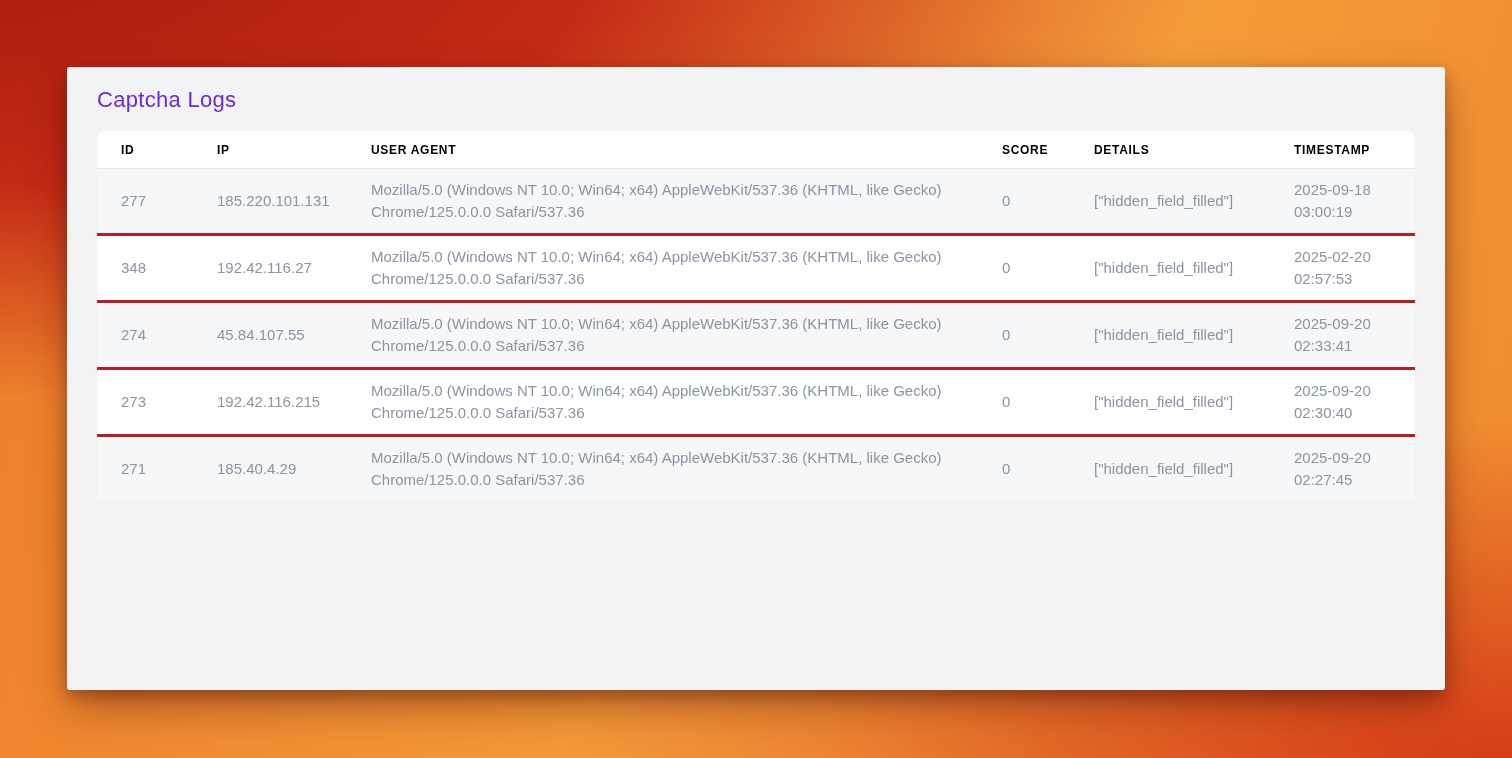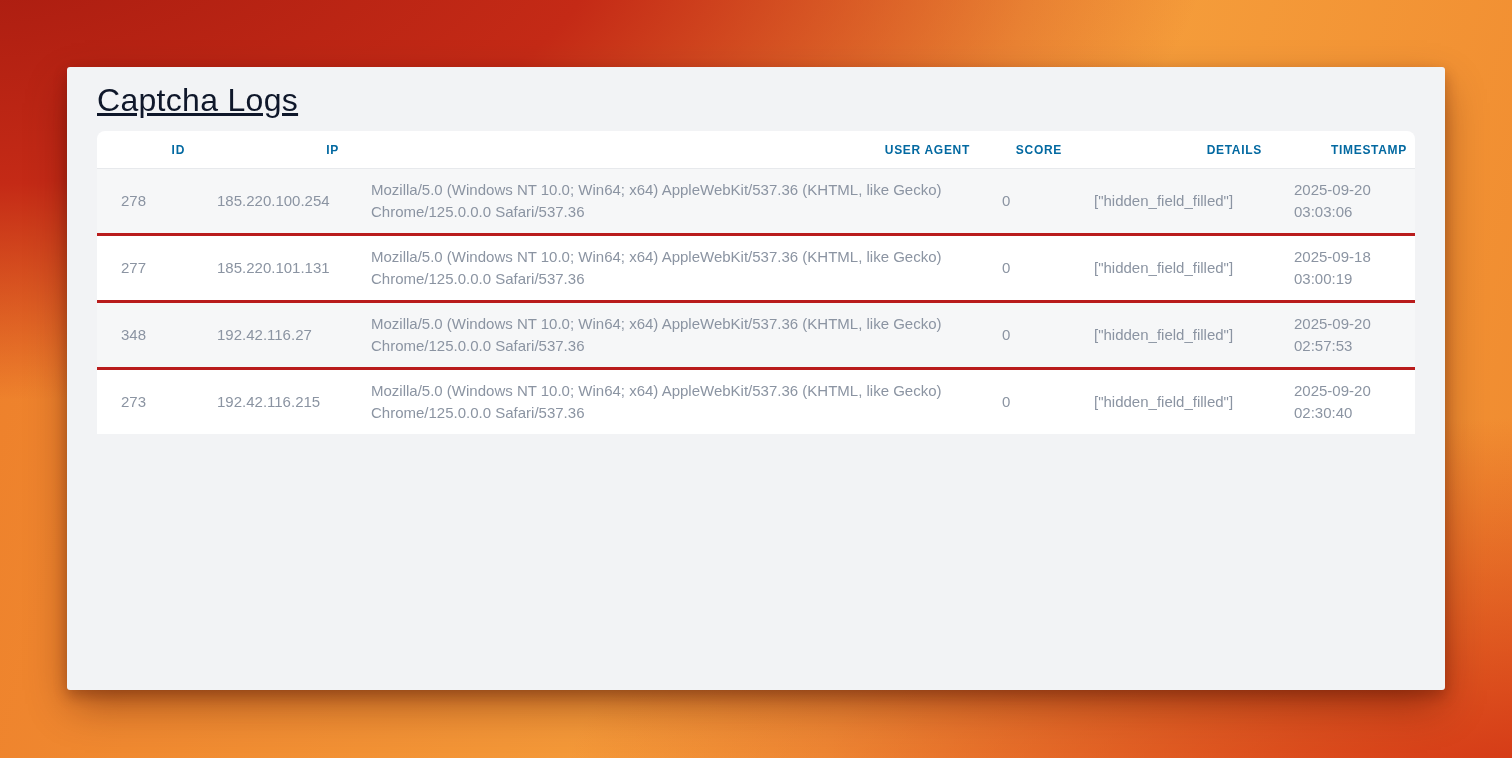--- a/index.html
+++ b/index.html
@@ -14,40 +14,40 @@
       radial-gradient(110% 85% at 103% 106%, #d23114 0%, rgba(210,49,20,0) 60%),
       linear-gradient(105deg, #ed7e2a 0%, #f6a13d 60%, #f08a2f 100%);
   }
   .card {
     position: absolute; left: 67px; top: 67px; width: 1378px; height: 623px;
     background: #f2f3f5; border-radius: 3px; overflow: hidden;
     box-shadow: 0 18px 40px -4px rgba(70,12,0,0.45), 0 6px 14px rgba(70,12,0,0.28);
   }
   .page-title {
     margin: 16px 30px 14px 30px;
-    font-size: 32px; line-height: 34px; font-weight: 500;
-    color: #0f172a; letter-spacing: 0.3px; text-decoration: underline;
+    font-size: 22px; line-height: 34px; font-weight: 500;
+    color: #6d28d9; letter-spacing: 0.3px;
   }
   .table-wrap {
     margin: 0 30px; border-radius: 8px 8px 0 0; overflow: hidden;
     background: #ffffff;
   }
   table {
     width: 100%; border-collapse: collapse; table-layout: fixed;
     background: #ffffff;
   }
   col.c-id { width: 96px; }
   col.c-ip { width: 154px; }
   col.c-ua { width: 631px; }
   col.c-score { width: 92px; }
   col.c-details { width: 200px; }
   col.c-ts { width: auto; }
   thead th {
-    text-align: right; font-size: 12px; font-weight: bold;
-    letter-spacing: 0.7px; color: #0369a1;
+    text-align: left; font-size: 12px; font-weight: bold;
+    letter-spacing: 0.7px; color: #000000;
     padding: 12px 8px 11px 24px;
     border-bottom: 1px solid #e7e9ec;
     white-space: nowrap;
   }
   tbody td {
     font-size: 15px; color: #8b94a2;
     padding: 10px 8px 10px 24px; line-height: 22px;
     vertical-align: middle;
     word-wrap: break-word;
   }
@@ -76,48 +76,56 @@
               <th>ID</th>
               <th>IP</th>
               <th>USER AGENT</th>
               <th>SCORE</th>
               <th>DETAILS</th>
               <th>TIMESTAMP</th>
             </tr>
         </thead>
         <tbody>
             <tr>
-              <td>278</td>
-              <td>185.220.100.254</td>
-              <td>Mozilla/5.0 (Windows NT 10.0; Win64; x64) AppleWebKit/537.36 (KHTML, like Gecko) Chrome/125.0.0.0 Safari/537.36</td>
-              <td>0</td>
-              <td>["hidden_field_filled"]</td>
-              <td>2025-09-20 03:03:06</td>
-            </tr>
-            <tr>
               <td>277</td>
               <td>185.220.101.131</td>
               <td>Mozilla/5.0 (Windows NT 10.0; Win64; x64) AppleWebKit/537.36 (KHTML, like Gecko) Chrome/125.0.0.0 Safari/537.36</td>
               <td>0</td>
               <td>["hidden_field_filled"]</td>
               <td>2025-09-18 03:00:19</td>
             </tr>
             <tr>
               <td>348</td>
               <td>192.42.116.27</td>
               <td>Mozilla/5.0 (Windows NT 10.0; Win64; x64) AppleWebKit/537.36 (KHTML, like Gecko) Chrome/125.0.0.0 Safari/537.36</td>
               <td>0</td>
               <td>["hidden_field_filled"]</td>
-              <td>2025-09-20 02:57:53</td>
+              <td>2025-02-20 02:57:53</td>
+            </tr>
+            <tr>
+              <td>274</td>
+              <td>45.84.107.55</td>
+              <td>Mozilla/5.0 (Windows NT 10.0; Win64; x64) AppleWebKit/537.36 (KHTML, like Gecko) Chrome/125.0.0.0 Safari/537.36</td>
+              <td>0</td>
+              <td>["hidden_field_filled"]</td>
+              <td>2025-09-20 02:33:41</td>
             </tr>
             <tr>
               <td>273</td>
               <td>192.42.116.215</td>
               <td>Mozilla/5.0 (Windows NT 10.0; Win64; x64) AppleWebKit/537.36 (KHTML, like Gecko) Chrome/125.0.0.0 Safari/537.36</td>
               <td>0</td>
               <td>["hidden_field_filled"]</td>
               <td>2025-09-20 02:30:40</td>
             </tr>
+            <tr>
+              <td>271</td>
+              <td>185.40.4.29</td>
+              <td>Mozilla/5.0 (Windows NT 10.0; Win64; x64) AppleWebKit/537.36 (KHTML, like Gecko) Chrome/125.0.0.0 Safari/537.36</td>
+              <td>0</td>
+              <td>["hidden_field_filled"]</td>
+              <td>2025-09-20 02:27:45</td>
+            </tr>
           </tbody>
       </table>
     </div>
   </div>
 </div>
 
 </body></html>

